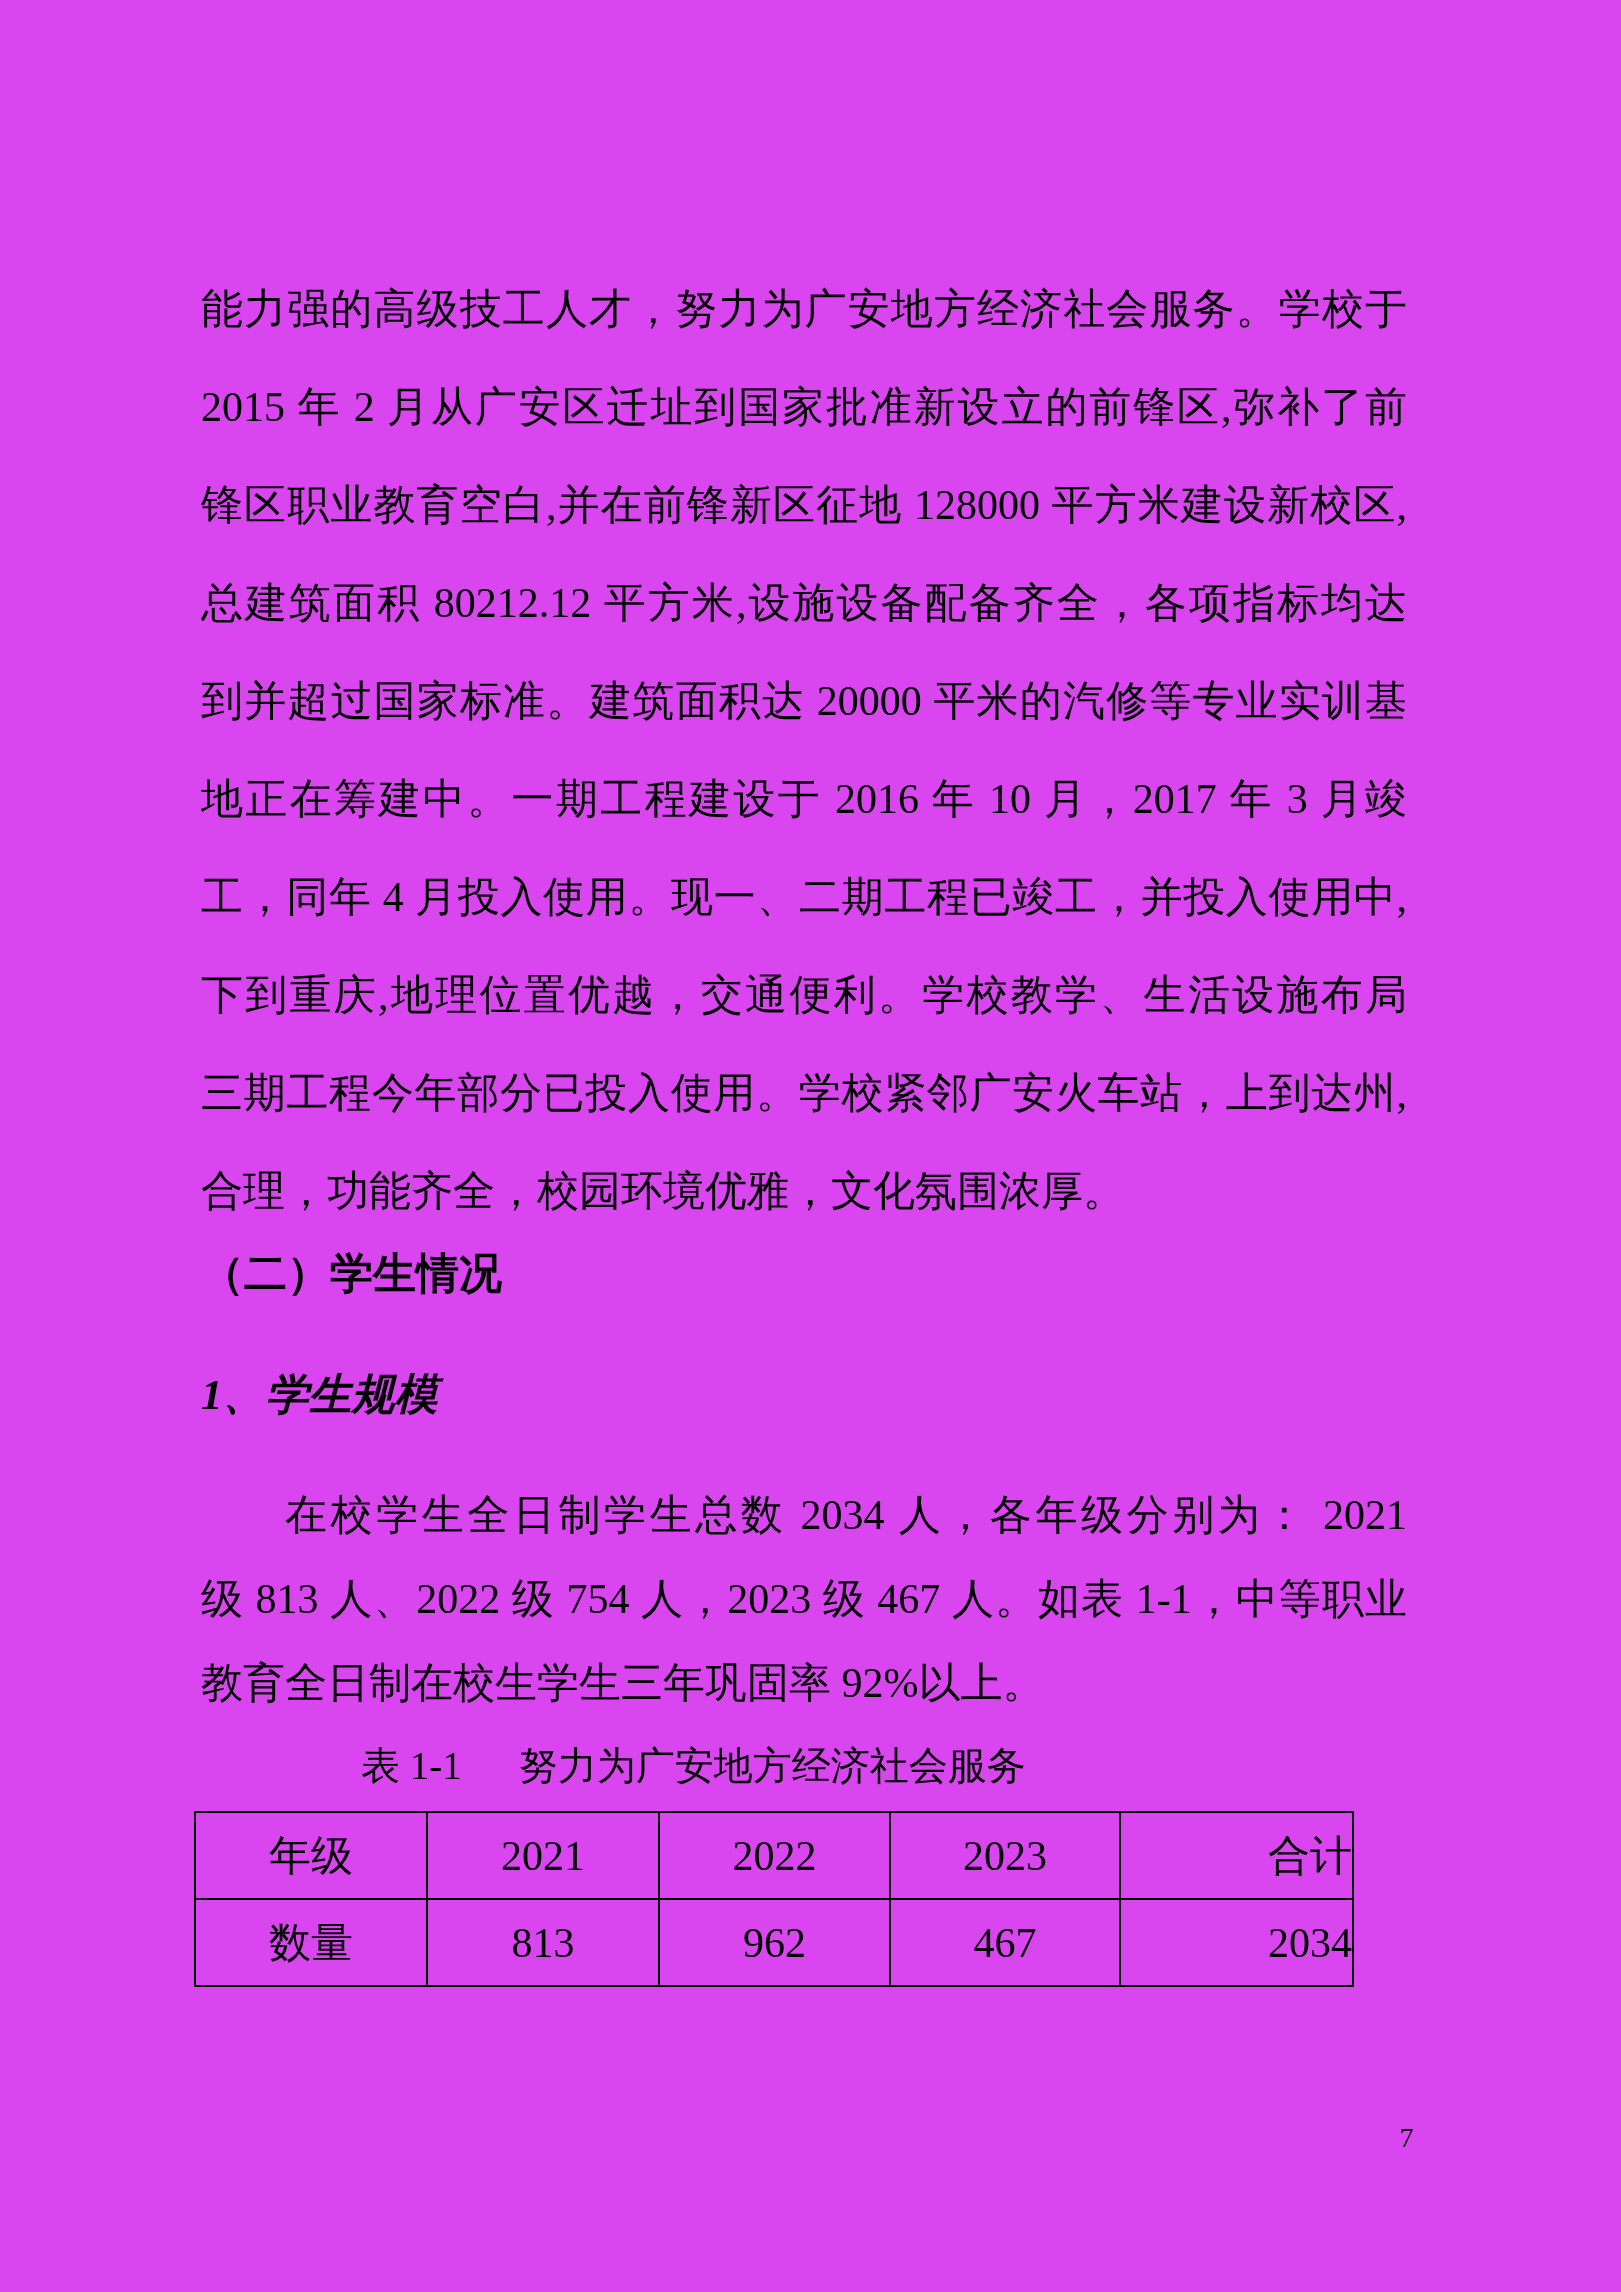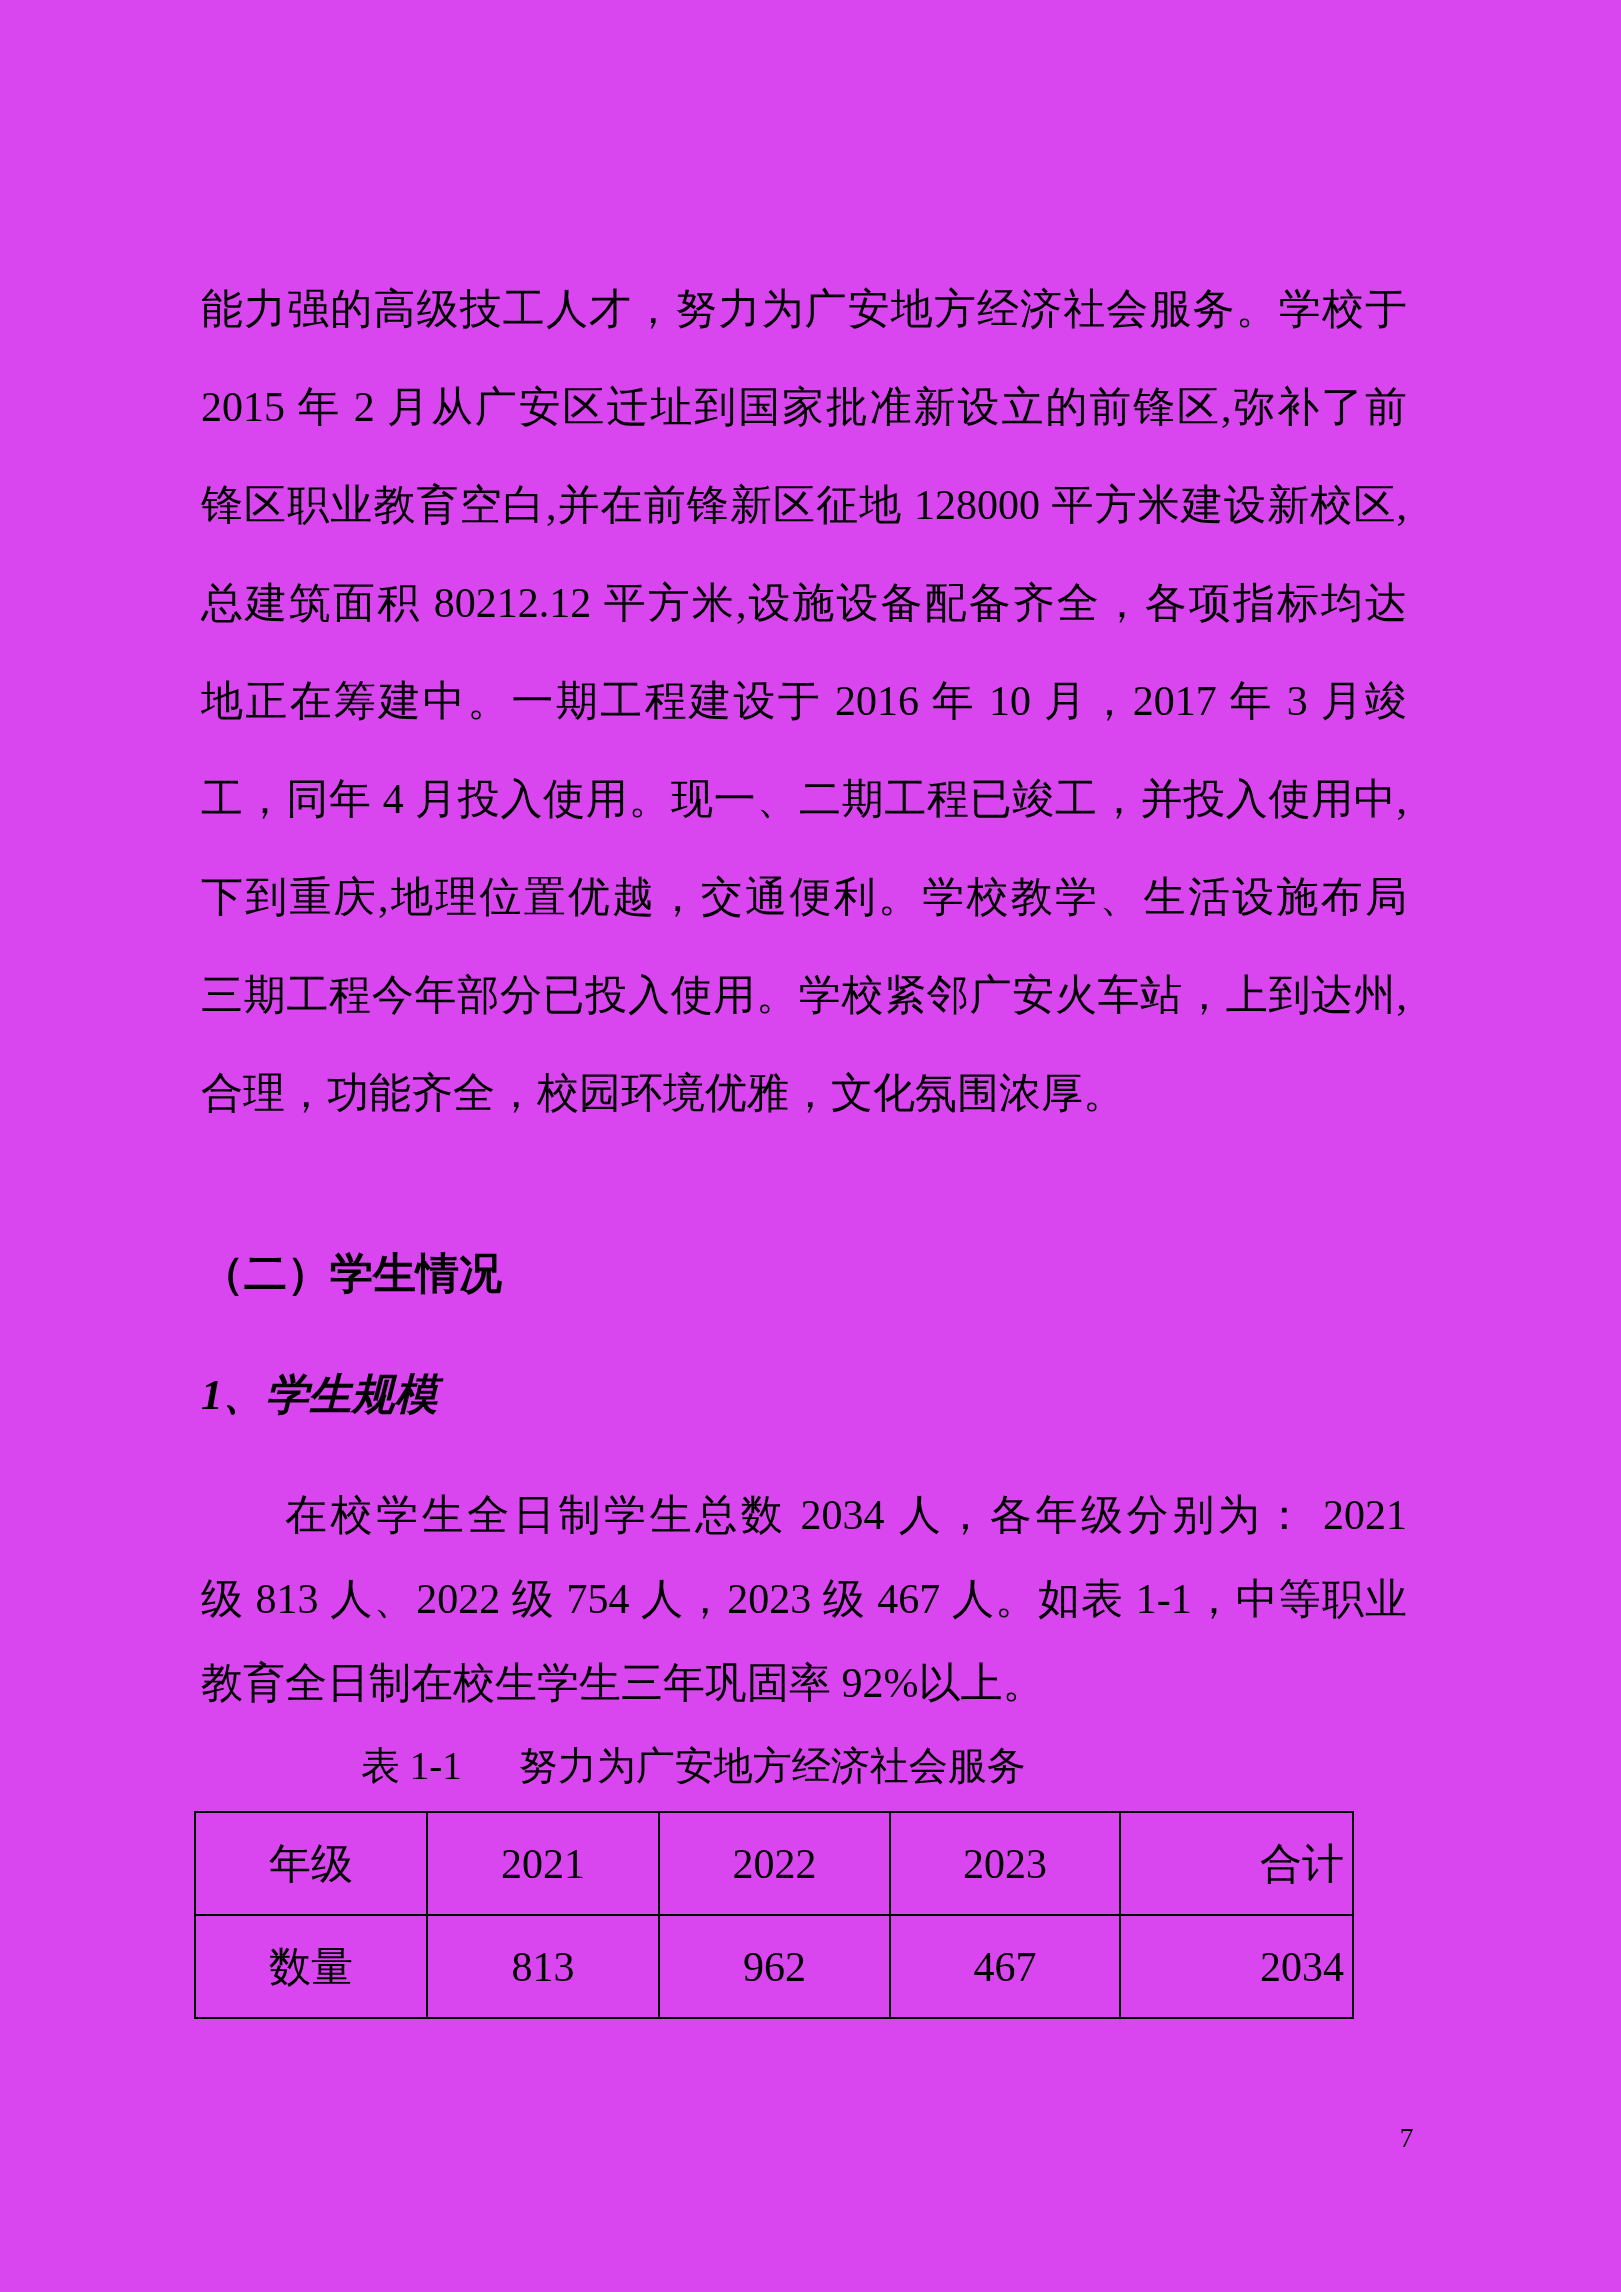--- a/index.html
+++ b/index.html
@@ -93,21 +93,21 @@
     width: 1160px;
     border-collapse: collapse;
     table-layout: fixed;
   }
   .stable td {
     border: 2px solid #000000;
     height: 85px;
     text-align: center;
     vertical-align: middle;
     font-size: 42px;
-    padding: 8px;
+    padding: 0;
   }
   .stable { border: 2.9px solid #000000; }
   .stable tr:first-child td { border-top: 2.9px solid #000000; }
   .stable tr:last-child td  { border-bottom: 2.9px solid #000000; }
   .stable td:first-child    { border-left: 2.9px solid #000000; }
   .stable td:last-child     { border-right: 2.9px solid #000000; text-align: right; }
 
   
   .page-number {
     position: absolute;
@@ -123,20 +123,21 @@
 </head>
 <body>
 
 <div class="page">
 
   <div class="para1">
     <div class="bline j">能力强的高级技工人才，努力为广安地方经济社会服务。学校于</div>
     <div class="bline j">2015 年 2 月从广安区迁址到国家批准新设立的前锋区,弥补了前</div>
     <div class="bline j">锋区职业教育空白,并在前锋新区征地 128000 平方米建设新校区,</div>
     <div class="bline j">总建筑面积 80212.12 平方米,设施设备配备齐全，各项指标均达</div>
+    <div class="bline j">到并超过国家标准。建筑面积达 20000 平米的汽修等专业实训基</div>
     <div class="bline j">地正在筹建中。一期工程建设于 2016 年 10 月，2017 年 3 月竣</div>
     <div class="bline j">工，同年 4 月投入使用。现一、二期工程已竣工，并投入使用中,</div>
     <div class="bline j">下到重庆,地理位置优越，交通便利。学校教学、生活设施布局</div>
     <div class="bline j">三期工程今年部分已投入使用。学校紧邻广安火车站，上到达州,</div>
     <div class="bline">合理，功能齐全，校园环境优雅，文化氛围浓厚。</div>
   </div>
 
   <div class="heading h-section">（二）学生情况</div>
 
   <div class="heading h-sub">1、学生规模</div>

